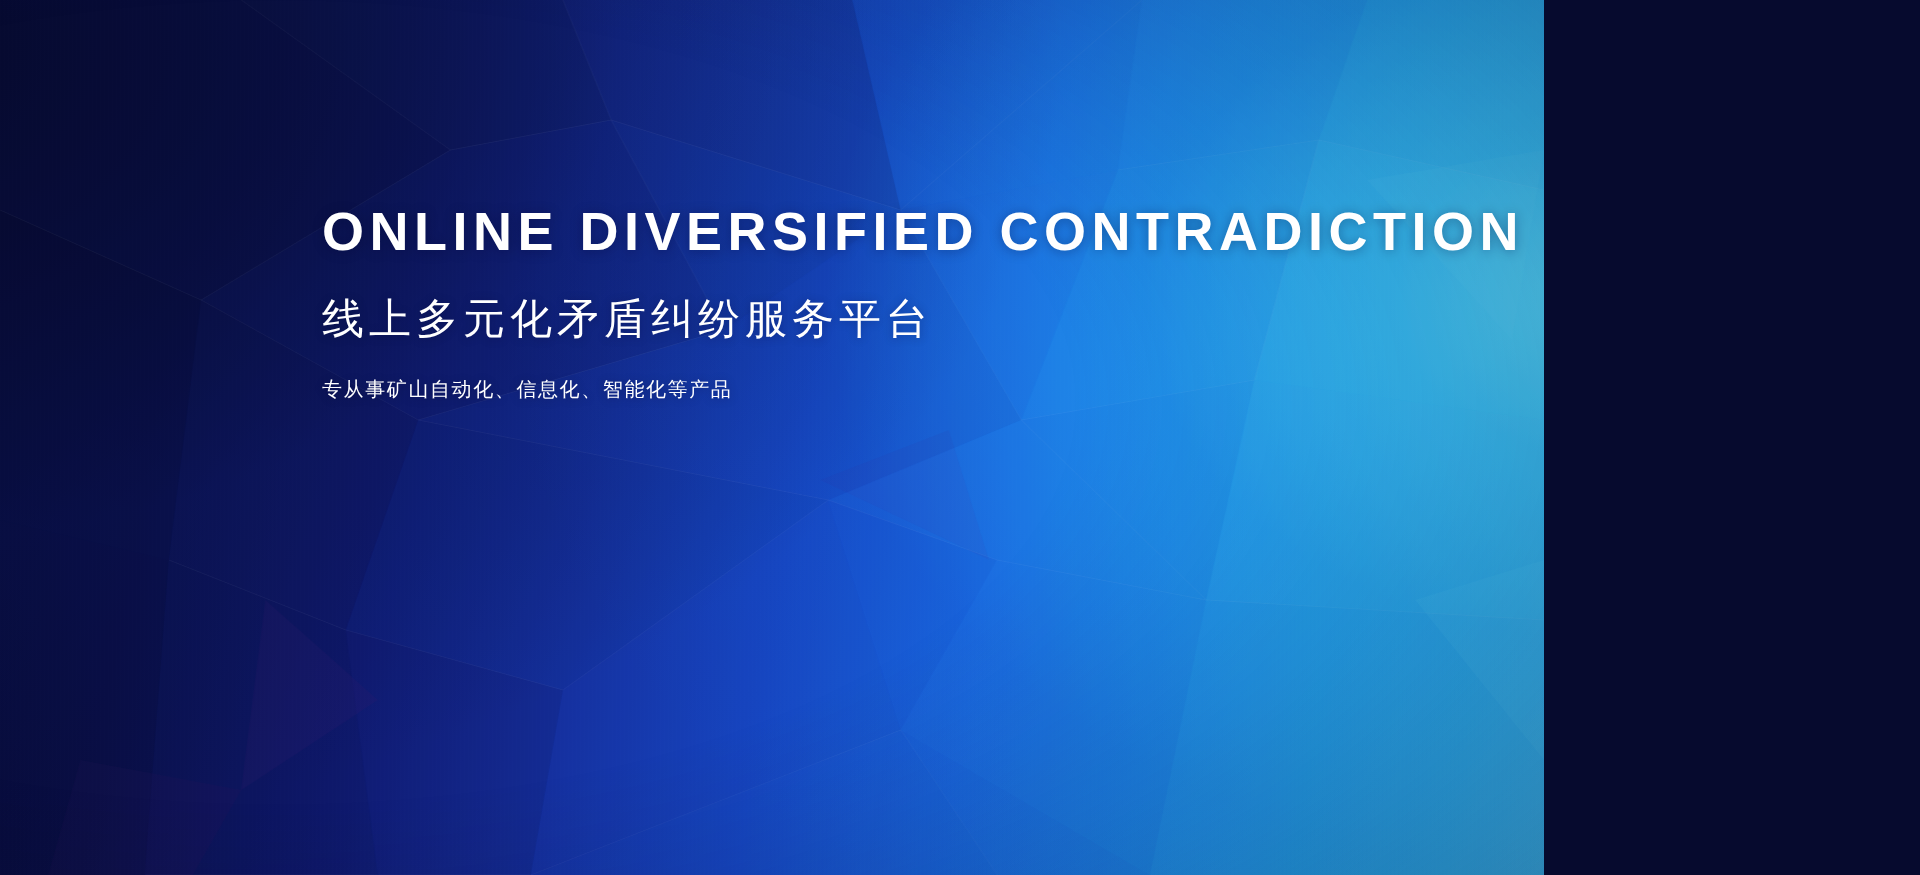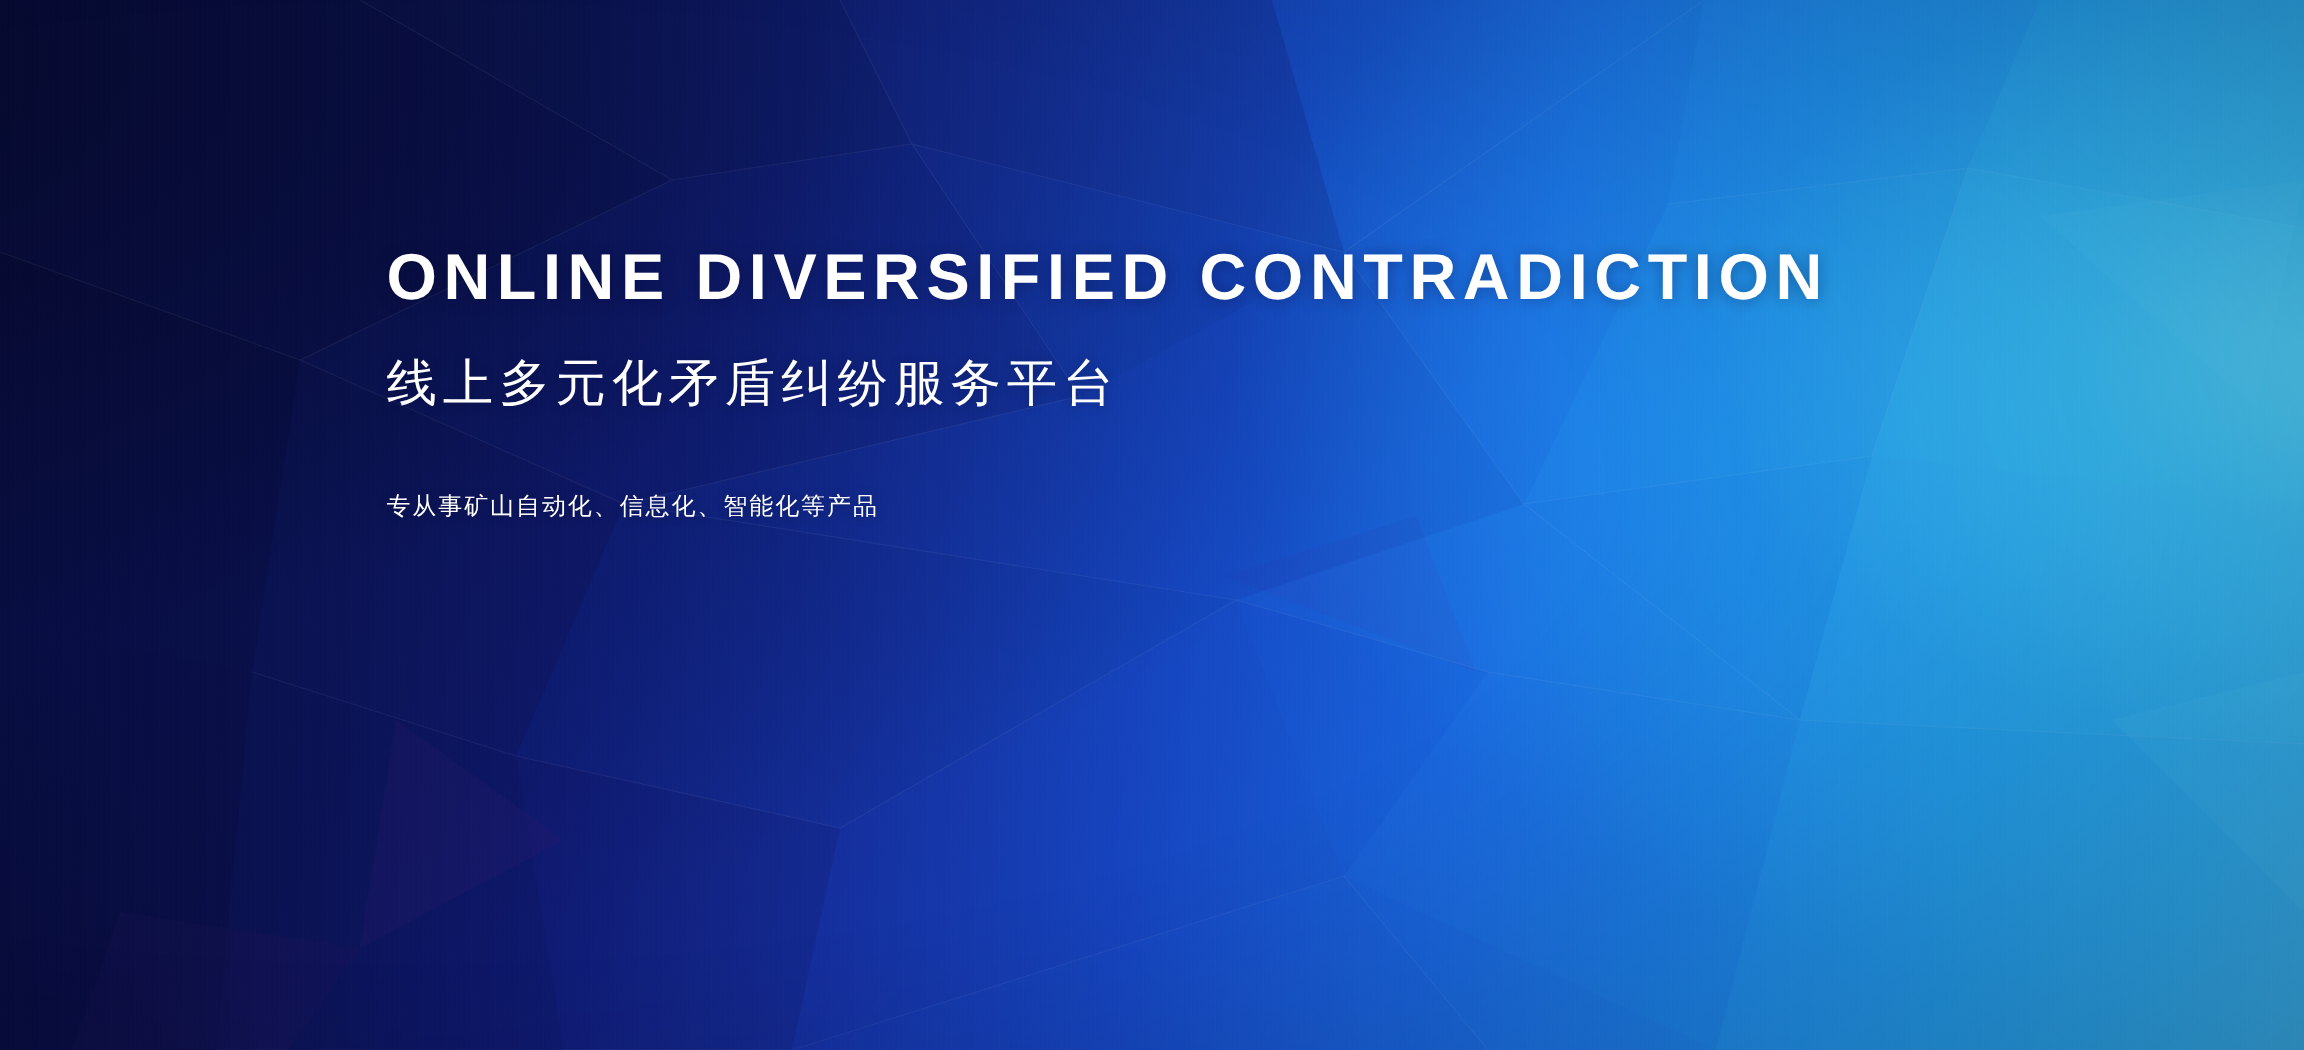--- a/index.html
+++ b/index.html
@@ -8,21 +8,21 @@
   html, body {
     width:1920px;
     height:875px;
     overflow:hidden;
     background:#060a2e;
     font-family:"Liberation Sans", "DejaVu Sans", sans-serif;
   }
 
   #banner {
     position:relative;
-    width:1920px;
+    width:1544px;
     height:875px;
     overflow:hidden;
     
     background:
       radial-gradient(115% 150% at 104% 34%, rgba(96,222,255,0.95) 0%, rgba(60,196,250,0.75) 12%, rgba(34,160,240,0.45) 26%, rgba(20,95,220,0.12) 44%, rgba(0,0,0,0) 62%),
       radial-gradient(120% 140% at -8% 6%, rgba(4,6,32,0.96) 0%, rgba(7,12,54,0.82) 22%, rgba(10,20,86,0.42) 40%, rgba(0,0,0,0) 64%),
       linear-gradient(99deg,
         #070b32 0%,
         #0a1048 13%,
         #101a72 27%,
@@ -91,21 +91,21 @@
     font-size:42px;
     line-height:52px;
     font-weight:400;
     letter-spacing:5px;
     color:#ffffff;
     white-space:nowrap;
     text-shadow:0 1px 10px rgba(3,10,50,0.32);
   }
 
   #desc {
-    margin-top:58px;
+    margin-top:25px;
   }
 
   .desc-line {
     font-size:20px;
     line-height:38px;
     font-weight:400;
     letter-spacing:1.6px;
     color:#ffffff;
     white-space:nowrap;
     text-shadow:0 1px 8px rgba(3,10,50,0.34);

